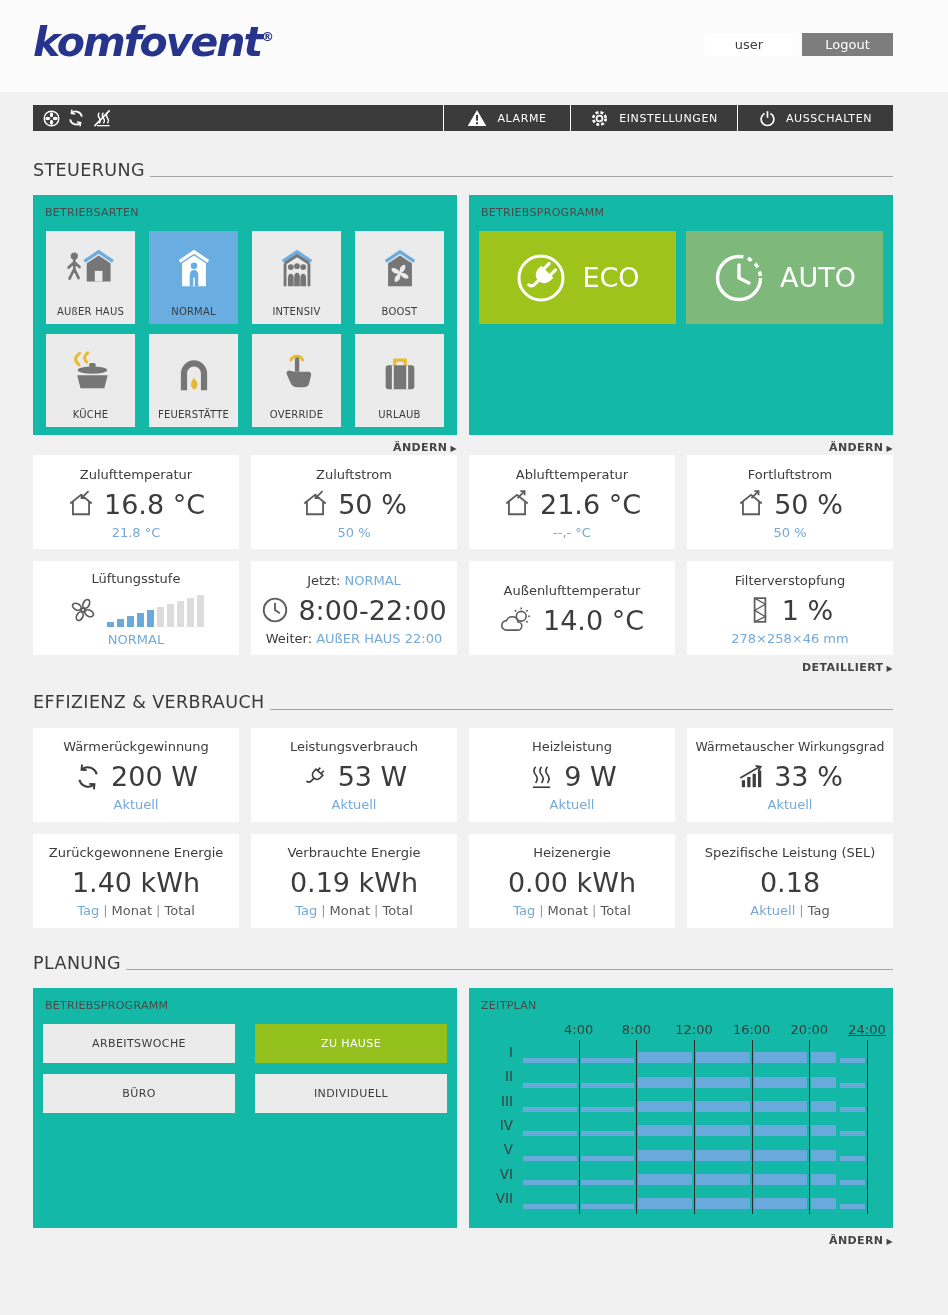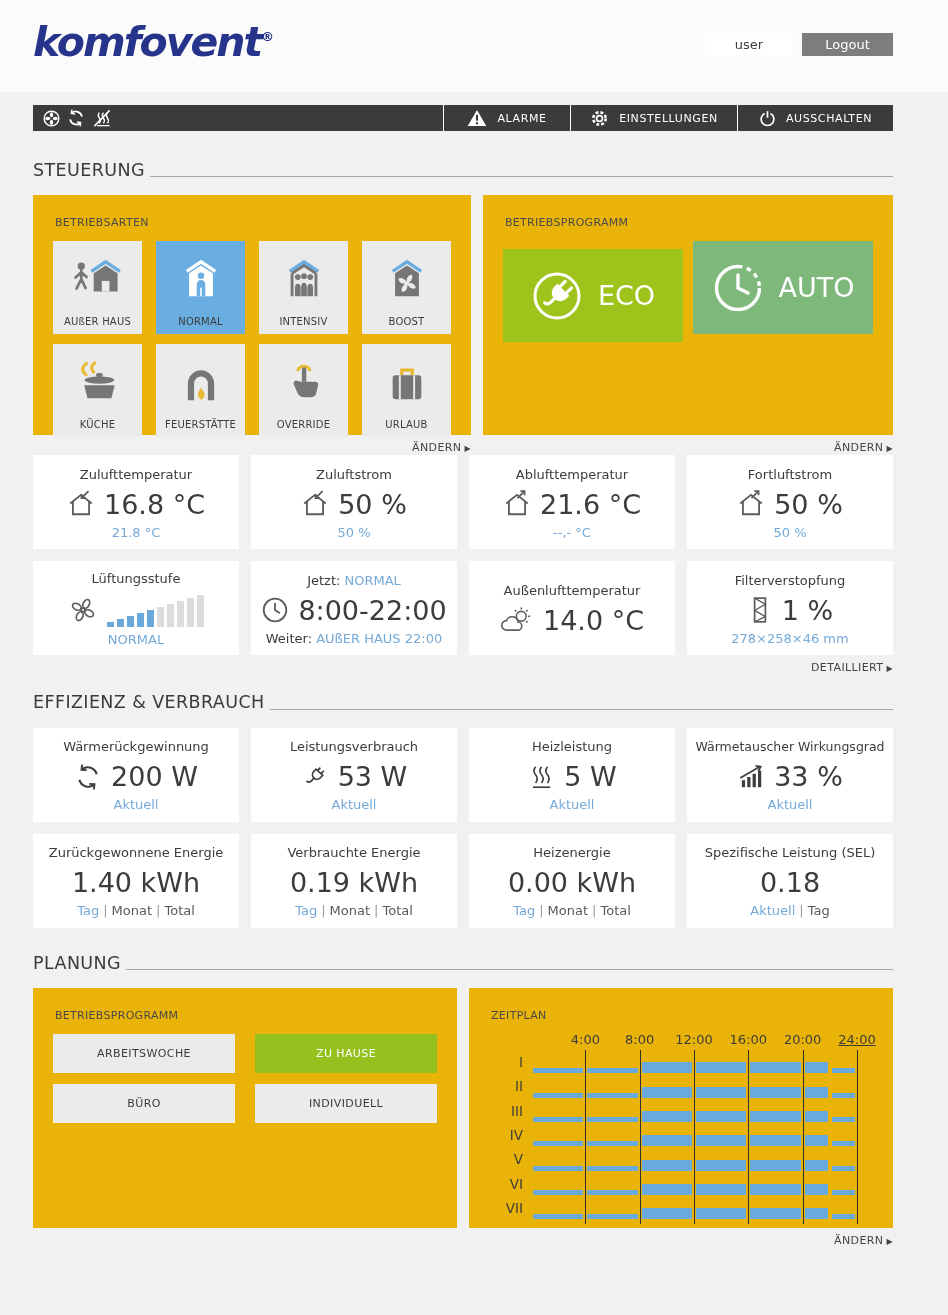--- a/index.html
+++ b/index.html
@@ -17,35 +17,35 @@
   .nav { display:flex; align-items:stretch; height:26px; background:#3b3b3b; margin-top:13px; }
   .nav-status { display:flex; align-items:center; gap:7px; padding:0 10px; flex:1; }
   .nav-item { display:flex; align-items:center; justify-content:center; gap:10px;
     border-left:1px solid #fff; color:#fff; font-size:11px; letter-spacing:.6px; cursor:pointer; }
   .nico { display:inline-flex; align-items:center; }
   .sect { display:flex; align-items:flex-end; margin:30px 0 15px; }
   .sect h2 { font-size:17.5px; font-weight:400; color:#3a3a3a; letter-spacing:.4px; line-height:1.1; }
   .sect .rule { flex:1; border-bottom:1px solid #a6a6a6; margin:0 0 3px 5px; }
   .two-col { display:flex; gap:12px; }
   .col { flex:1; }
-  .panel { background:#eab308; padding:20px; }
+  .panel { background:#14b8a6; padding:10px; }
   .tall { height:240px; }
   .plabel { font-size:11px; color:#4a4a4a; letter-spacing:.3px; padding:1px 0 0 2px; }
   .modes { display:grid; grid-template-columns:repeat(4,89px); gap:10px 14px; justify-content:center; margin-top:12px; }
   .mode { height:93px; background:#ebebeb; display:flex; flex-direction:column; align-items:center;
     justify-content:flex-end; padding-bottom:7px; cursor:pointer; }
   .mode.selected { background:#6aade0; }
   .micon { flex:1; display:flex; align-items:center; justify-content:center; }
   .mlabel { font-size:10px; color:#3c3c3c; letter-spacing:.2px; white-space:nowrap; }
   .bigrow { display:flex; gap:10px; margin-top:12px; }
   .bigbtn { flex:1; height:93px; display:flex; align-items:center; justify-content:center; gap:15px;
     color:#fff; font-size:27px; cursor:pointer; }
-  .eco { background:#9ec41c;margin-top:8px; }
+  .eco { background:#9ec41c; }
   .auto { background:#7eb97b; }
-  .link-row { text-align:right; margin-top:6px; font-size:11px; font-weight:400; color:#454545;
+  .link-row { text-align:right; margin-top:6px; font-size:11px; font-weight:700; color:#454545;
     letter-spacing:.4px; height:14px; }
   .link { cursor:pointer; }
   .arr { font-size:8px; margin-left:3px; }
   .grid4 { display:grid; grid-template-columns:repeat(4,1fr); gap:12px; }
   .otile { background:#fff; height:94px; display:flex; flex-direction:column; align-items:center;
     justify-content:center; padding-top:2px; }
   .otitle { font-size:13px; color:#3c3c3c; margin-bottom:7px; white-space:nowrap; }
   .ovalrow { display:flex; align-items:center; gap:9px; }
   .oval { font-size:27px; color:#3c3c3c; white-space:nowrap; }
   .osub { font-size:13px; color:#74a9d8; margin-top:5px; white-space:nowrap; }
@@ -482,21 +482,21 @@
       <div class="otitle">Heizleistung</div>
       <div class="ovalrow">
         <span class="nico">
           <svg width="28" height="28" viewBox="0 0 26 26" fill="none" stroke="#3d3d3d" stroke-width="1.5">
               <path d="M8 3.5 q-3 4 0 7.5 q3 3.5 0 7.5"></path>
               <path d="M13.5 3.5 q-3 4 0 7.5 q3 3.5 0 7.5"></path>
               <path d="M19 3.5 q-3 4 0 7.5 q3 3.5 0 7.5"></path>
               <path d="M5.5 22.5 H21.5"></path>
             </svg>
         </span>
-        <span class="oval">5 W</span>
+        <span class="oval">9 W</span>
       </div>
       <div class="osub"><span class="lnk active" style="color:#74a9d8">Aktuell</span></div>
     </div>
     <div class="otile">
       <div class="otitle" style="font-size:12.5px">Wärmetauscher Wirkungsgrad</div>
       <div class="ovalrow">
         <span class="nico">
           <svg width="28" height="28" viewBox="0 0 26 26">
               <g fill="#3d3d3d">
                 <rect x="4.5" y="16" width="3" height="6.5"></rect>

